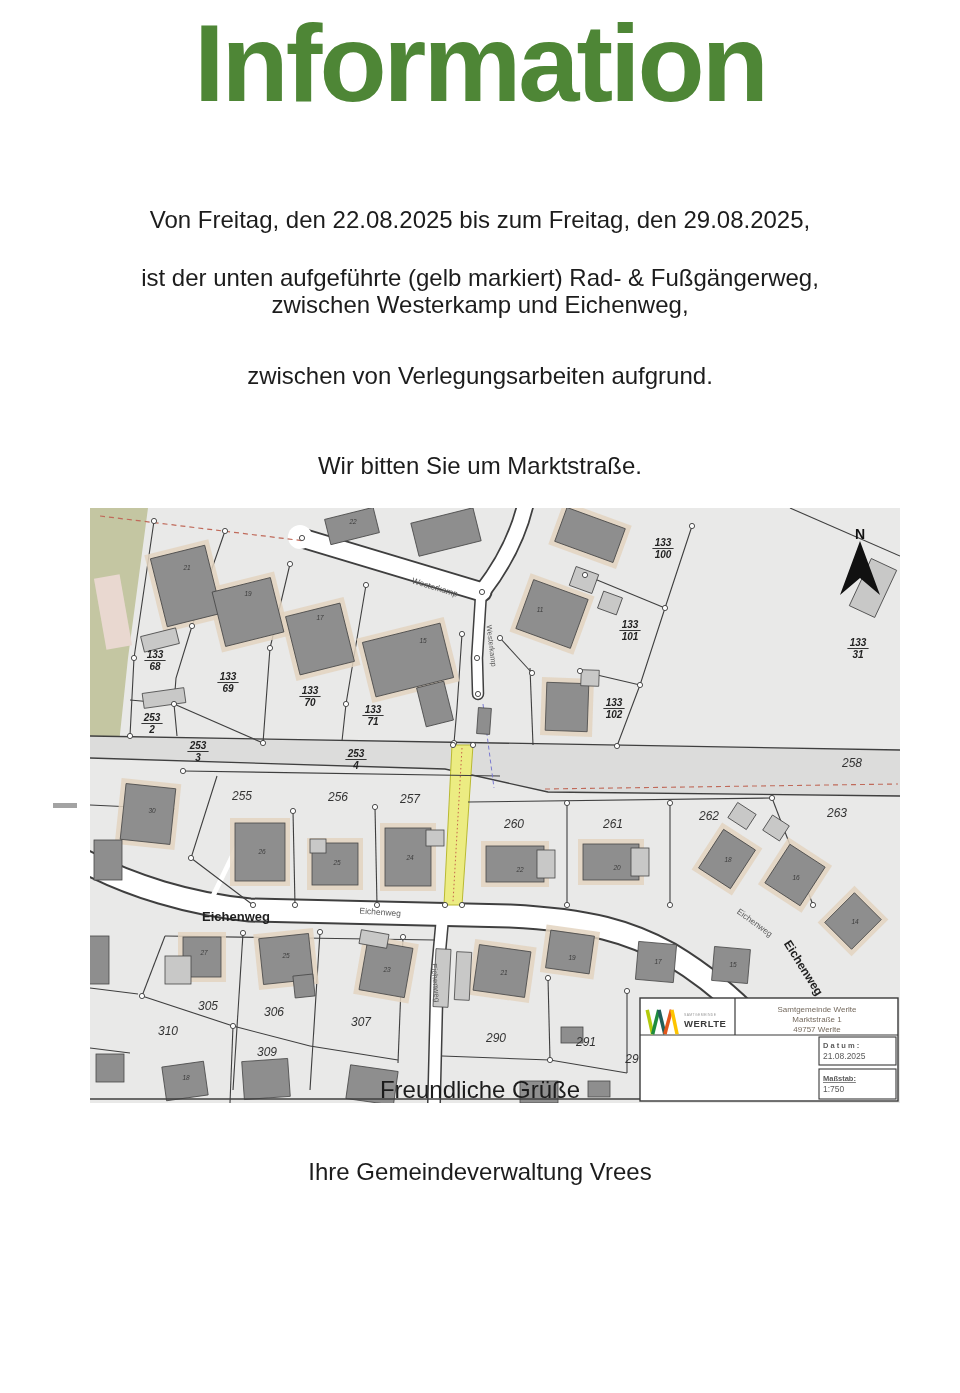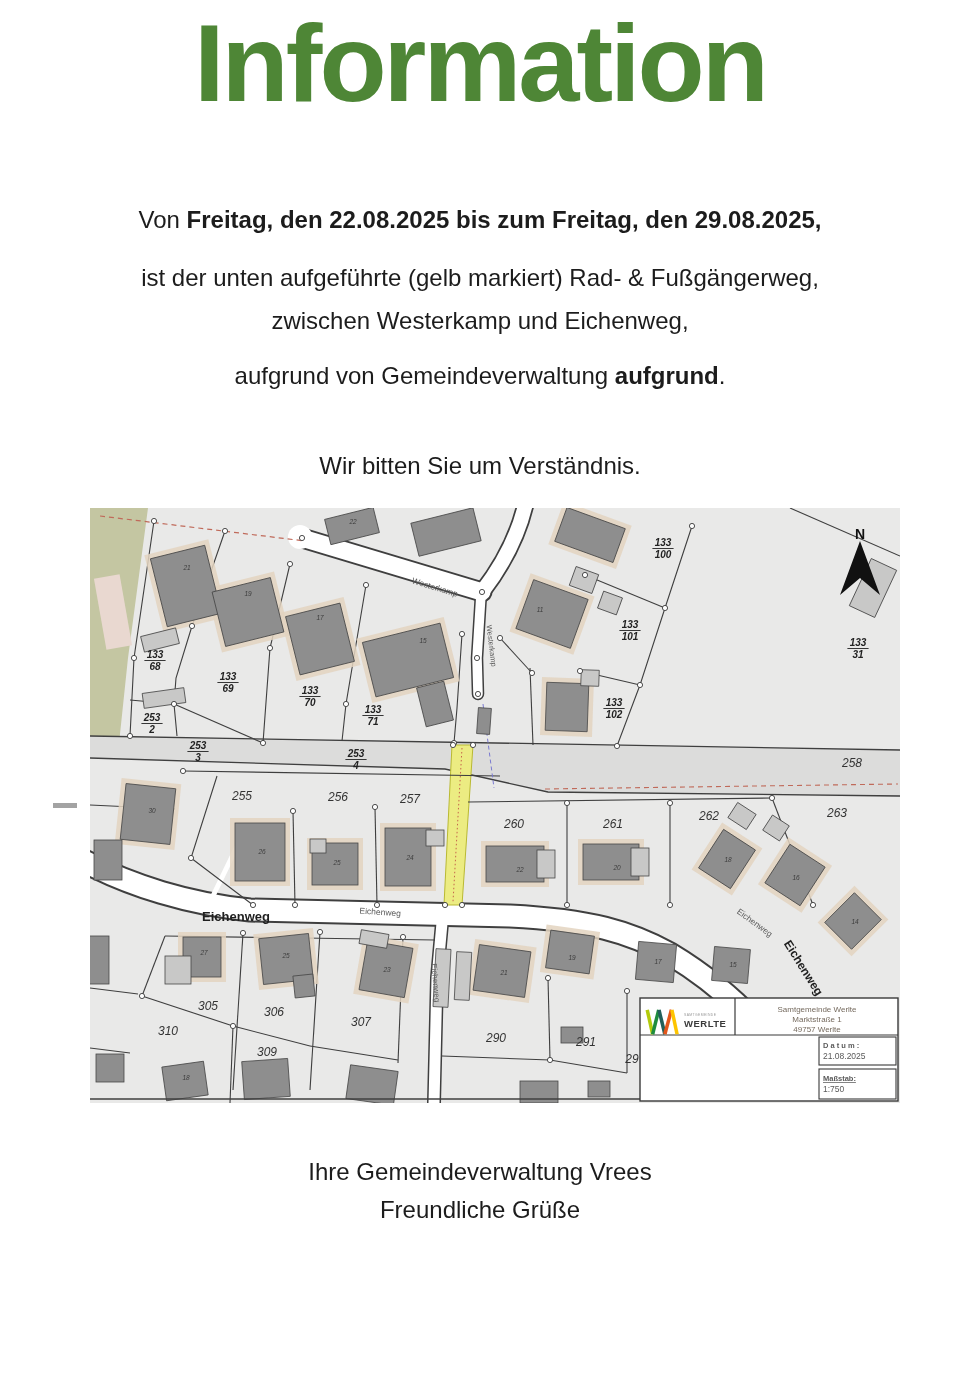--- a/index.html
+++ b/index.html
@@ -3,44 +3,44 @@
 <meta charset="utf-8">
 <style>
   html,body{margin:0;padding:0}
   body{width:960px;height:1393px;position:relative;background:#ffffff;
        font-family:"Liberation Sans",sans-serif;color:#1c1c1c;overflow:hidden}
   .center{position:absolute;left:0;width:100%;text-align:center}
   #title{top:-6px;font-size:110px;line-height:1.25;font-weight:700;color:#4e8636;letter-spacing:-3px}
   .body-line{font-size:24px;line-height:1.3}
   #p1{top:204px}
   #p2a{top:262px}
-  #p2b{top:305px}
+  #p2b{top:289px}
   #p3{top:360px}
   #p4{top:450px}
-  #closing1{top:1194px}
+  #closing1{top:1074px}
   #closing2{top:1156px}
-  b{font-weight:700}
+  b{font-weight:400}
   #map-wrap{position:absolute;left:90px;top:508px;width:810px;height:595px}
   #map-svg{display:block;width:810px;height:595px}
   #page-dash{position:absolute;left:53px;top:803px;width:24px;height:5px;background:#a3a3a3}
   #brand{position:absolute;left:0;top:1256px;width:960px;height:137px}
 </style>
 </head>
 <body>
 
 <div id="title" class="center">Information</div>
 
 <div id="p1" class="center body-line"><span>Von </span><b>Freitag, den 22.08.2025 bis zum Freitag, den 29.08.2025,</b></div>
 
 <div id="p2a" class="center body-line">ist der unten aufgeführte (gelb markiert) Rad- &amp; Fußgängerweg,</div>
 <div id="p2b" class="center body-line">zwischen Westerkamp und Eichenweg,</div>
 
-<div id="p3" class="center body-line"><span>aufgrund von Gemeindeverwaltung </span><b>aufgrund</b><span>.</span></div>
-
-<div id="p4" class="center body-line">Wir bitten Sie um Verständnis.</div>
+<div id="p3" class="center body-line"><span>zwischen von Verlegungsarbeiten </span><b>aufgrund</b><span>.</span></div>
+
+<div id="p4" class="center body-line">Wir bitten Sie um Marktstraße.</div>
 
 <div id="page-dash"></div>
 
 <div id="map-wrap">
 <svg id="map-svg" viewBox="0 0 810 595" xmlns="http://www.w3.org/2000/svg">
   <rect x="0" y="0" width="810" height="595" fill="#e9e9e8"></rect>
   <path d="M0,0 L58,0 L38,150 L28,245 L0,245 Z" fill="#c4c6a2"></path>
   <rect x="10" y="68" width="26" height="72" fill="#e9d8d0" transform="rotate(-10 23 104)"></rect>
 
   <polygon points="0,228 810,242 810,289 460,285 360,262 0,250" fill="#dcdcdb"></polygon>

